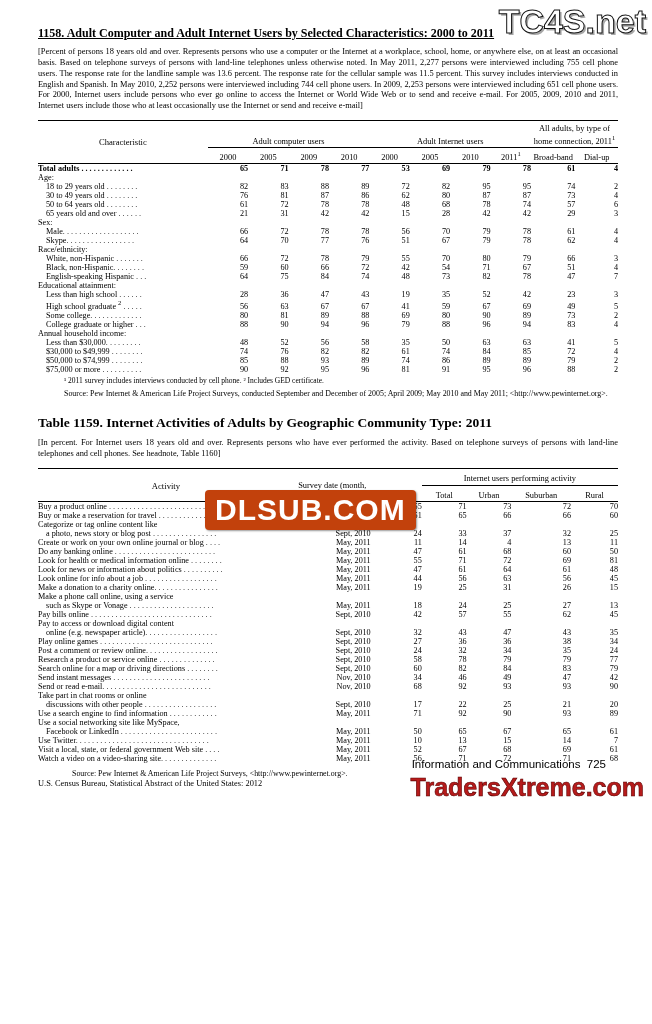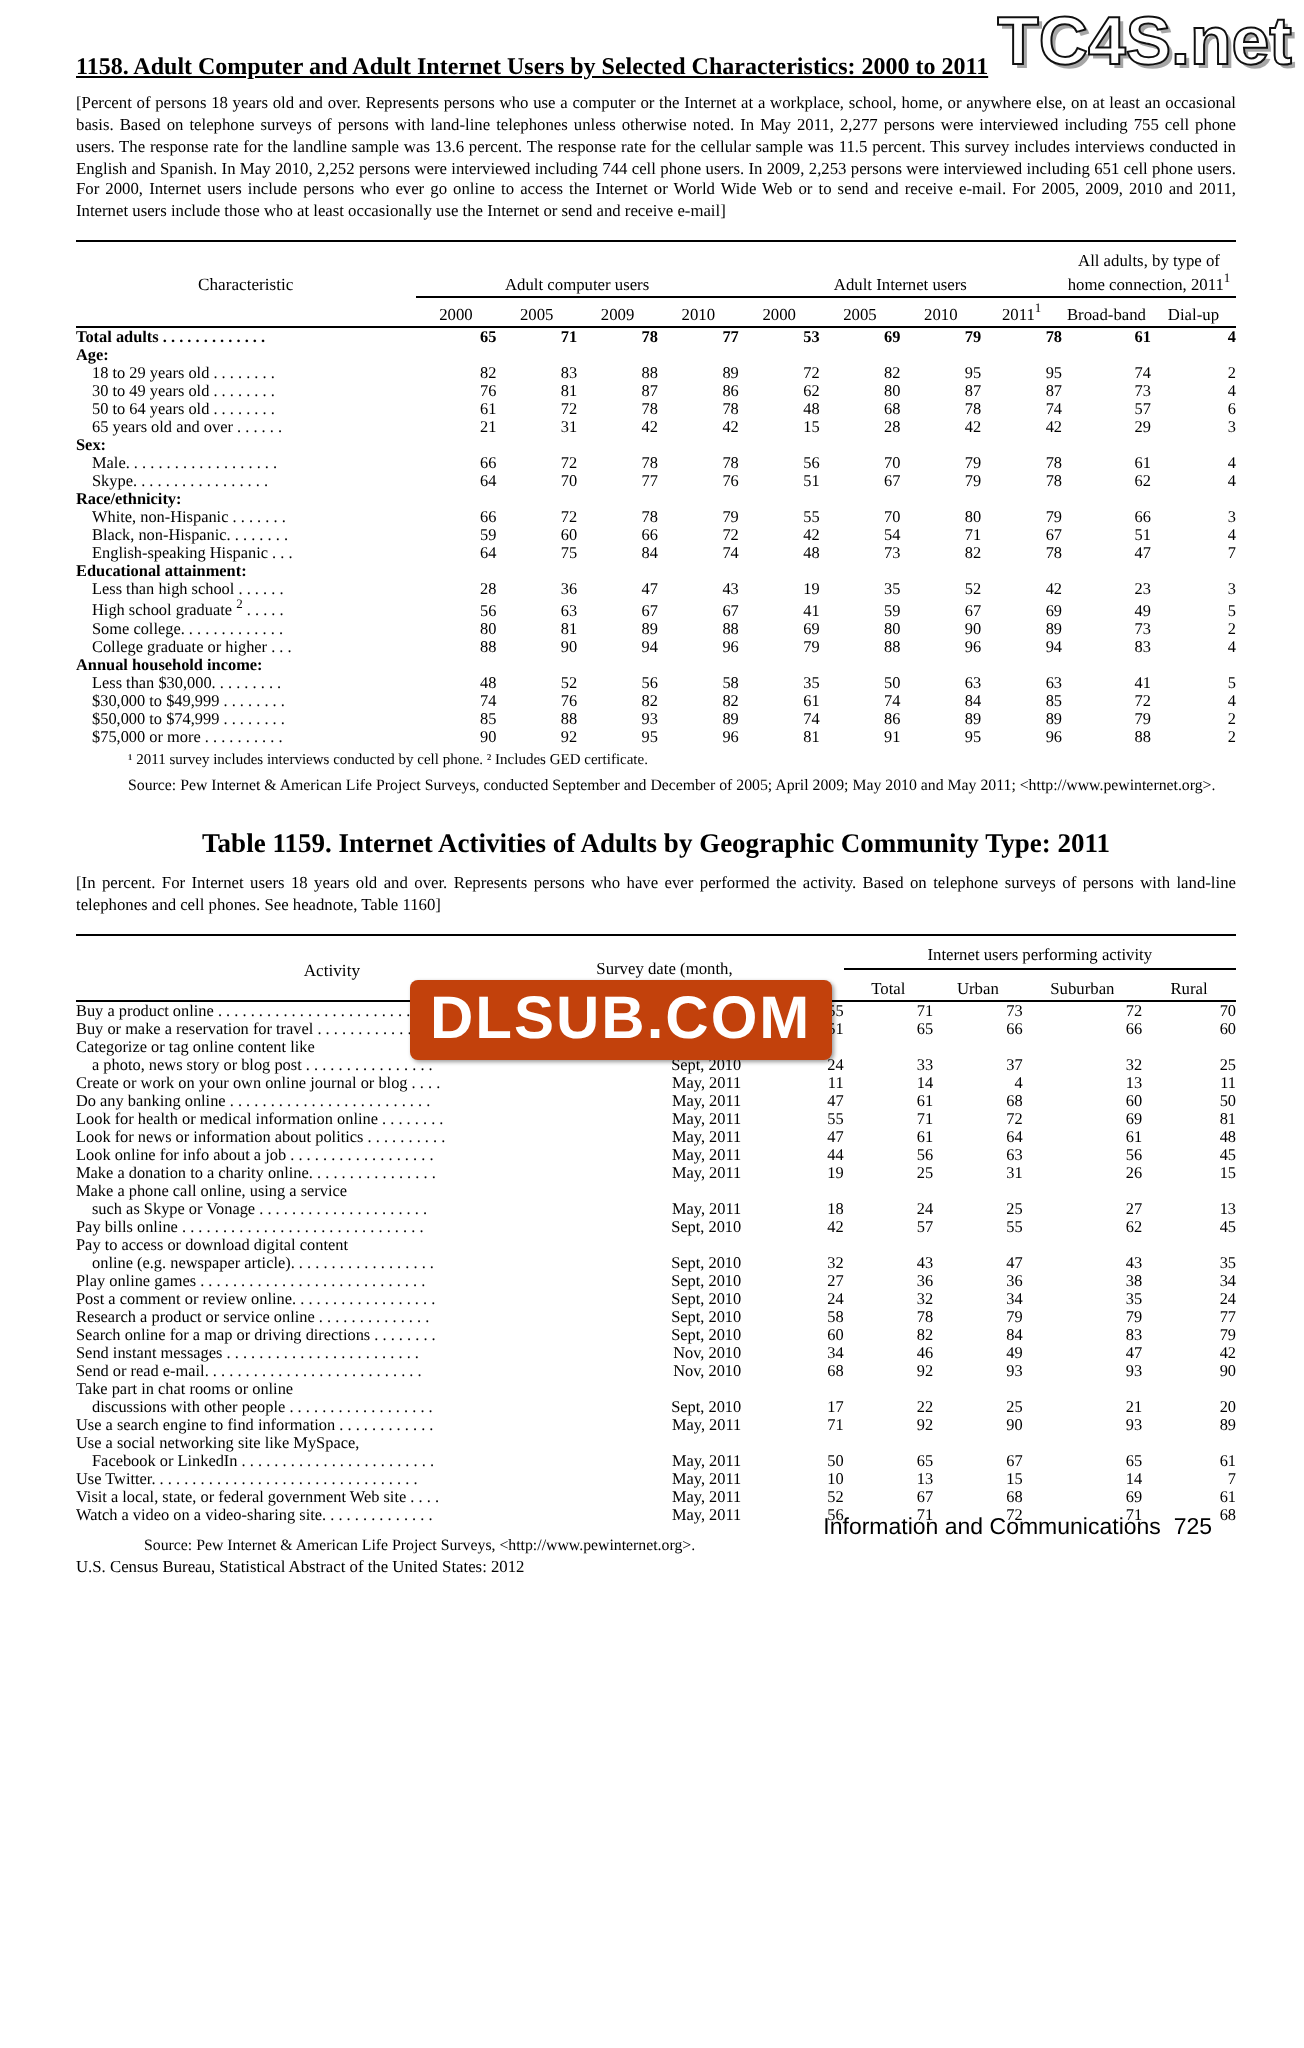--- a/index.html
+++ b/index.html
@@ -32,39 +32,40 @@
   table.data td,table.data th{padding:0;vertical-align:bottom;}
 
   .hdr-top{border-top:1.6px solid #000;}
   .hdr-bot{border-bottom:1.1px solid #000;}
 
   .hcell{text-align:center;font-size:8.4px;line-height:1.2;padding:3px 2px;}
   .hchar{text-align:center;font-size:8.6px;}
   .num{text-align:right;padding-right:7px;white-space:nowrap;}
   .lab{padding-left:2px;white-space:nowrap;}
   .lab.ind{padding-left:8px;}
-  .grp{font-weight:bold;padding-top:3px;margin-top:44px;}
+  .grp{font-weight:normal;padding-top:3px;margin-top:44px;}
   .bold{font-weight:bold;}
   .row td{padding-top:0.6px;padding-bottom:0.6px;}
 
   .src{font-size:7.9px;line-height:1.3;margin-top:4px;padding-left:26px;}
   .fn{font-size:7.5px;line-height:1.25;padding-left:26px;margin-top:2px;}
 
-  h2.tbl-title2{font-size:13.5px;font-weight:bold;margin:16px 0 6px 0;line-height:1.25;font-family:"Liberation Serif", serif;text-align:center;}
+  h2.tbl-title2{font-size:13.5px;font-weight:bold;margin:16px 0 6px 0;line-height:1.25;font-family:"Liberation Serif", serif;}
   .foot-right{position:absolute;right:46px;bottom:38px;font-size:11.5px;font-family:Liberation Sans, sans-serif;}
   .foot-left{position:absolute;left:38px;bottom:20px;font-size:8.4px;}
   sup{font-size:6.5px;vertical-align:super;}
 </style>
 </head>
 <body>
 
 <div class="page">
 
   <div class="wm wm1">TC4S.net</div>
   <div class="wm wm2">DLSUB.COM</div>
+  <div class="wm wm3">TradersXtreme.com</div>
 
   <div class="content">
 
     <h1 class="tbl-title">1158. Adult Computer and Adult Internet Users by Selected Characteristics: 2000 to 2011</h1>
     <p class="headnote">[Percent of persons 18 years old and over. Represents persons who use a computer or the Internet  at a workplace, school, home, or anywhere else, on at least an occasional basis. Based on telephone surveys of persons with land-line telephones unless otherwise noted. In May 2011, 2,277 persons were interviewed including 755 cell phone users. The response rate for the landline sample was 13.6 percent. The response rate for the cellular sample was 11.5 percent. This survey includes interviews conducted in English and Spanish. In May 2010, 2,252 persons were interviewed including 744 cell phone users. In 2009, 2,253 persons were interviewed including 651 cell phone users. For 2000, Internet users include persons who ever go online to access the Internet or World Wide Web or to send and receive e-mail. For 2005, 2009, 2010 and 2011, Internet users include those who at least occasionally use the Internet or send and receive e-mail]</p>
 
     <table class="data">
       <colgroup>
         <col style="width:168px">
         <col style="width:40px">

